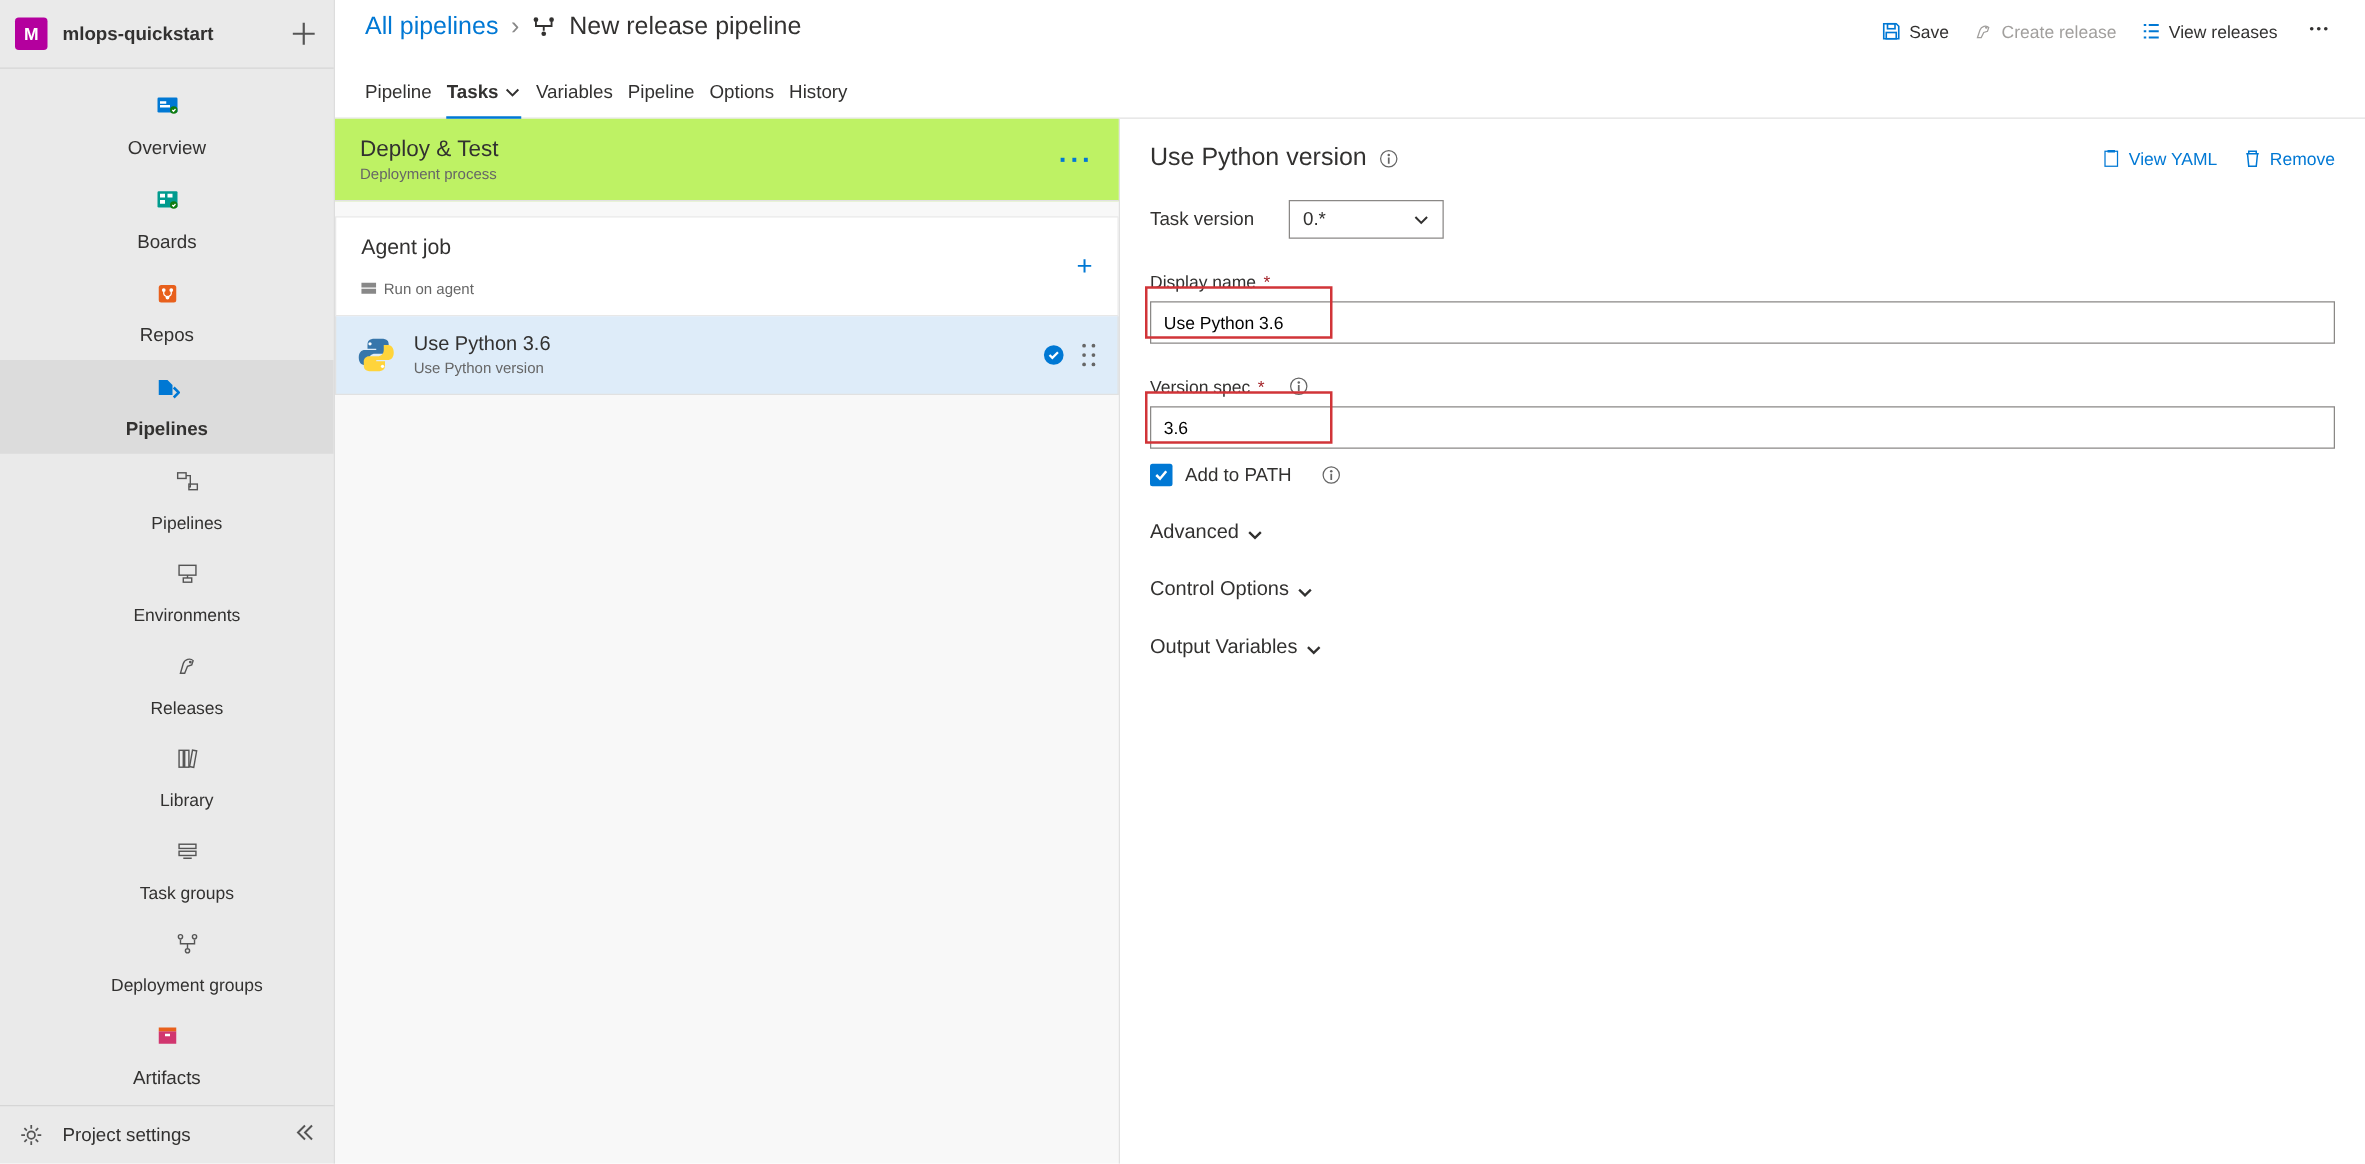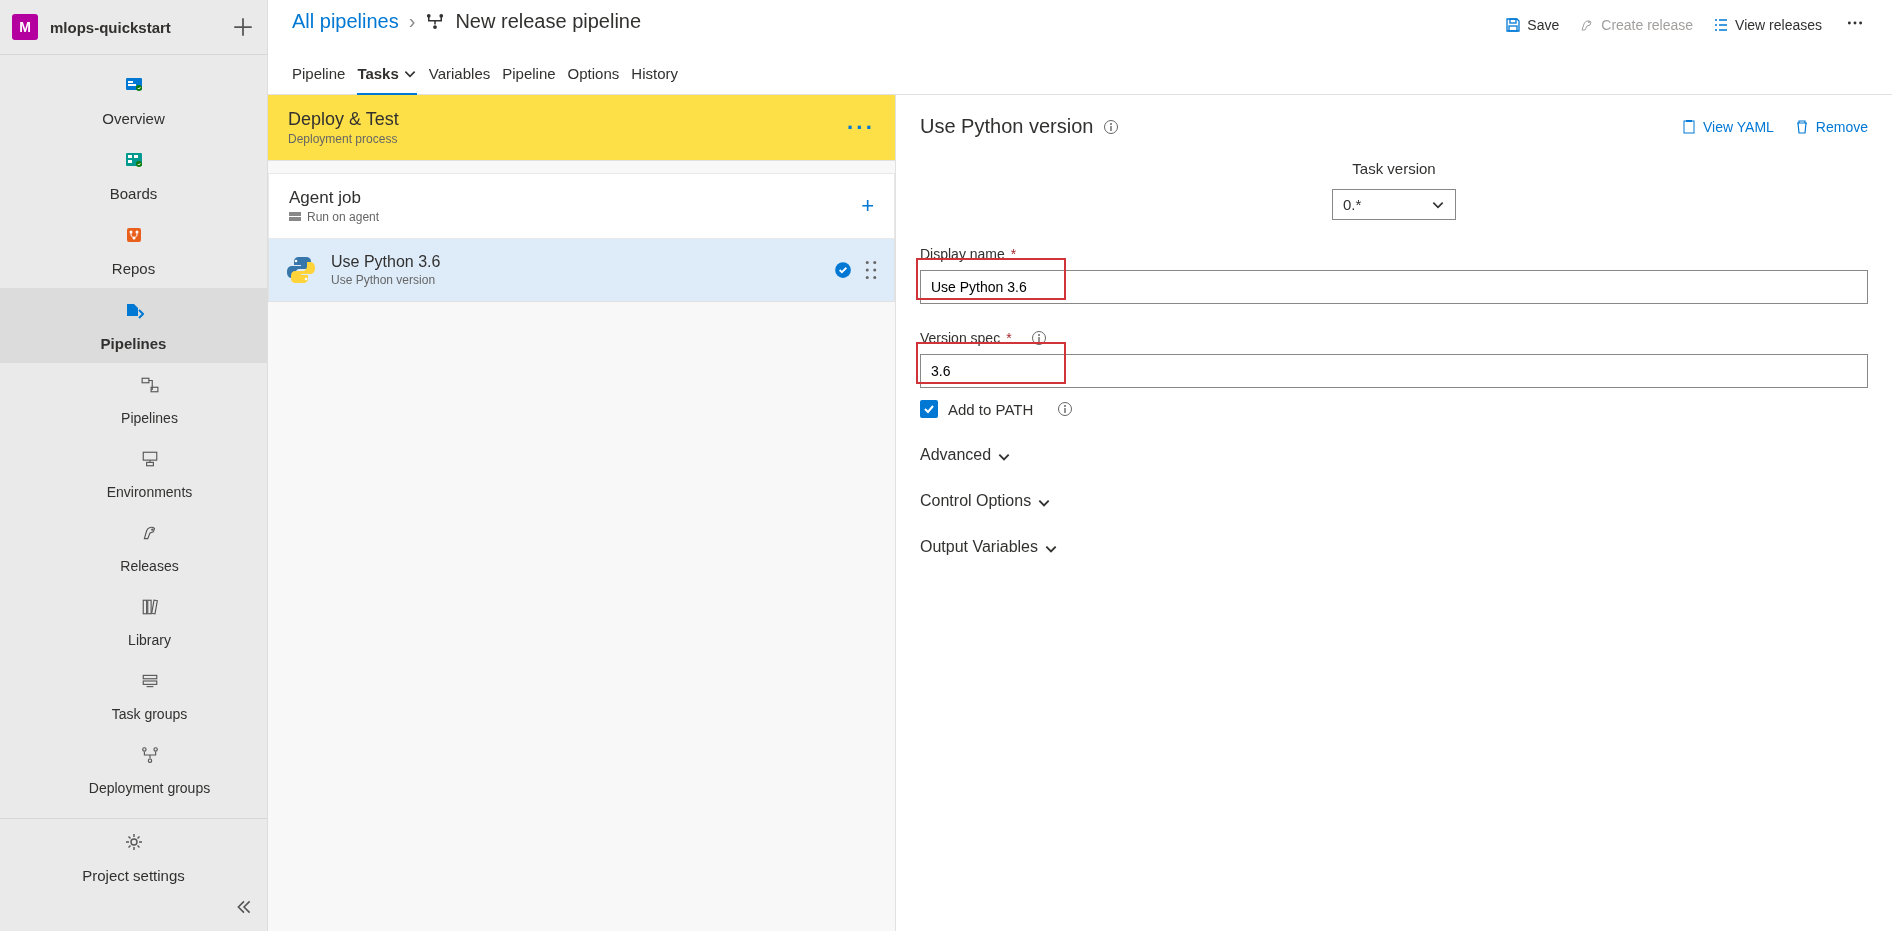--- a/index.html
+++ b/index.html
@@ -9,21 +9,21 @@
   .project-header { display: flex; align-items: center; padding: 14px 14px 14px 12px; gap: 12px; border-bottom: 1px solid #d6d6d6; }
   .project-avatar { width: 26px; height: 26px; background: #b4009e; color: #fff; display: flex; align-items: center; justify-content: center; font-weight: 600; font-size: 14px; border-radius: 3px; }
   .project-name { font-weight: 600; font-size: 15px; flex: 1; }
   .plus-btn { width: 20px; height: 20px; cursor: pointer; color: #555; }
   .nav { flex: 1; overflow-y: auto; padding-top: 8px; }
   .nav-item { display: flex; align-items: center; gap: 14px; padding: 11px 14px 11px 14px; cursor: pointer; font-size: 15px; color: #323130; flex-direction: column; }
   .nav-item.sub { padding-left: 46px; font-size: 14px; color:#323130;}
   .nav-item.active { background: #dcdcdc; font-weight: 600; }
   .nav-icon { width: 22px; height: 22px; display: flex; align-items: center; justify-content: center; }
   .nav-icon svg { width: 20px; height: 20px; }
-  .sidebar-footer { border-top: 1px solid #d6d6d6; padding: 12px 14px; display: flex; align-items: center; gap: 14px; cursor: pointer; font-size: 15px; flex-direction: column;}
+  .sidebar-footer { border-top: 1px solid #d6d6d6; padding: 12px 14px; display: flex; align-items: center; gap: 14px; cursor: pointer; font-size: 15px;}
   .collapse-btn { margin-left: auto; color: #555; }
   
   .main { flex: 1; display: flex; flex-direction: column; min-width: 0; }
   .top-bar { display: flex; align-items: flex-start; padding: 10px 24px 4px 24px; }
   .breadcrumb { display: flex; align-items: center; gap: 10px; font-size: 20px; }
   .breadcrumb .link { color: #0078d4; cursor: pointer; }
   .breadcrumb .sep { color: #888; }
   .breadcrumb .pipe-icon { width:20px; height:20px; display:flex; align-items:center; justify-content:center; }
   .breadcrumb .title { color: #323130; font-weight: 400; }
   .top-actions { margin-left: auto; display: flex; align-items: center; gap: 20px; font-size: 14px; }
@@ -32,43 +32,43 @@
   .top-actions .action svg { width:16px; height:16px; }
   .ellipsis { cursor: pointer; padding: 4px; }
   
   .tabs { display: flex; gap: 12px; padding: 0 24px; border-bottom: 1px solid #e1e1e1; margin-top: 12px;}
   .tab { padding: 10px 0 12px 0; cursor: pointer; font-size: 15px; color: #323130; position: relative; display:flex; align-items:center; gap:4px;}
   .tab.active { font-weight: 600; }
   .tab.active::after { content:""; position:absolute; left:0; right:0; bottom:-1px; height:2px; background:#0078d4;}
   
   .content { flex:1; display:flex; min-height:0;}
   .tasks-col { width: 628px; background: #f8f8f8; border-right: 1px solid #e1e1e1; }
-  .stage-header { background:#fde047; padding: 14px 20px 14px 20px; border-bottom:1px solid #e1e1e1; display:flex; align-items:center;}
+  .stage-header { background:#bef264; padding: 14px 20px 14px 20px; border-bottom:1px solid #e1e1e1; display:flex; align-items:center;}
   .stage-header .stage-title { font-size:18px; }
   .stage-header .stage-sub { font-size:12px; color:#666; margin-top:2px;}
   .stage-header .dots { margin-left:auto; cursor:pointer; color:#0078d4; font-size:22px; font-weight:bold; letter-spacing:2px;}
   .agent-row { background:#fff; margin-top:12px; padding: 14px 20px; border:1px solid #e8e8e8; display:flex; align-items:center;}
   .agent-row .agent-title { font-size:17px; }
-  .agent-row .agent-sub { font-size:12px; color:#666; display:flex; align-items:center; gap:6px; margin-top:2px;}
+  .agent-row .agent-sub { font-size:12px; color:#666; display:flex; align-items:center; gap:6px; margin-top:16px;}
   .agent-row .plus { margin-left:auto; color:#0078d4; font-size:22px; font-weight:300; cursor:pointer;}
   .task-row { background:#deecf9; padding: 14px 16px; display:flex; align-items:center; gap:14px; border:1px solid #e1e1e1; border-top:none;}
   .task-row .task-icon { width:32px; height:32px; display:flex; align-items:center; justify-content:center;}
   .task-row .task-title { font-size:16px; }
   .task-row .task-sub { font-size:12px; color:#666; margin-top:2px;}
   .task-row .task-right { margin-left:auto; display:flex; align-items:center; gap:12px;}
   .check-circle { width:18px; height:18px; }
   .drag-handle { width:14px; height:20px; cursor:grab; color:#666;}
   
   .detail { flex:1; padding: 20px 24px; overflow-y:auto;}
   .detail-header { display:flex; align-items:center;}
   .detail-title { font-size:20px; font-weight:400; display:flex; align-items:center; gap:10px;}
   .info-circle { width:16px; height:16px; color:#666;}
   .detail-actions { margin-left:auto; display:flex; align-items:center; gap:20px; font-size:14px;}
   .detail-actions .d-action { display:flex; align-items:center; gap:6px; cursor:pointer; color:#0078d4;}
-  .field-row { margin-top:22px; display:flex; align-items:center; gap:12px; font-size:15px;flex-direction:column;}
+  .field-row { margin-top:22px; display:flex; align-items:center; gap:28px; font-size:15px;}
   .select-box { border:1px solid #8a8886; padding:6px 10px; width:124px; display:flex; align-items:center; justify-content:space-between; cursor:pointer; background:#fff;}
   .form-label { font-size:14px; margin-top:26px; display:flex; align-items:center; gap:6px;}
   .form-label .req { color:#a4262c;}
   .text-input { width:100%; border:1px solid #8a8886; padding:8px 10px; font-size:14px; margin-top:8px; background:#fff;}
   .checkbox-row { display:flex; align-items:center; gap:10px; margin-top:12px; font-size:15px;}
   .checkbox { width:18px; height:18px; background:#0078d4; border-radius:2px; display:flex; align-items:center; justify-content:center; color:#fff; cursor:pointer;}
   .section-toggle { margin-top:28px; font-size:16px; display:flex; align-items:flex-end; gap:6px; cursor:pointer; color:#323130;}
   .chev { width:14px; height:14px; }
   input { font-family: inherit; outline:none; }
 </style>

